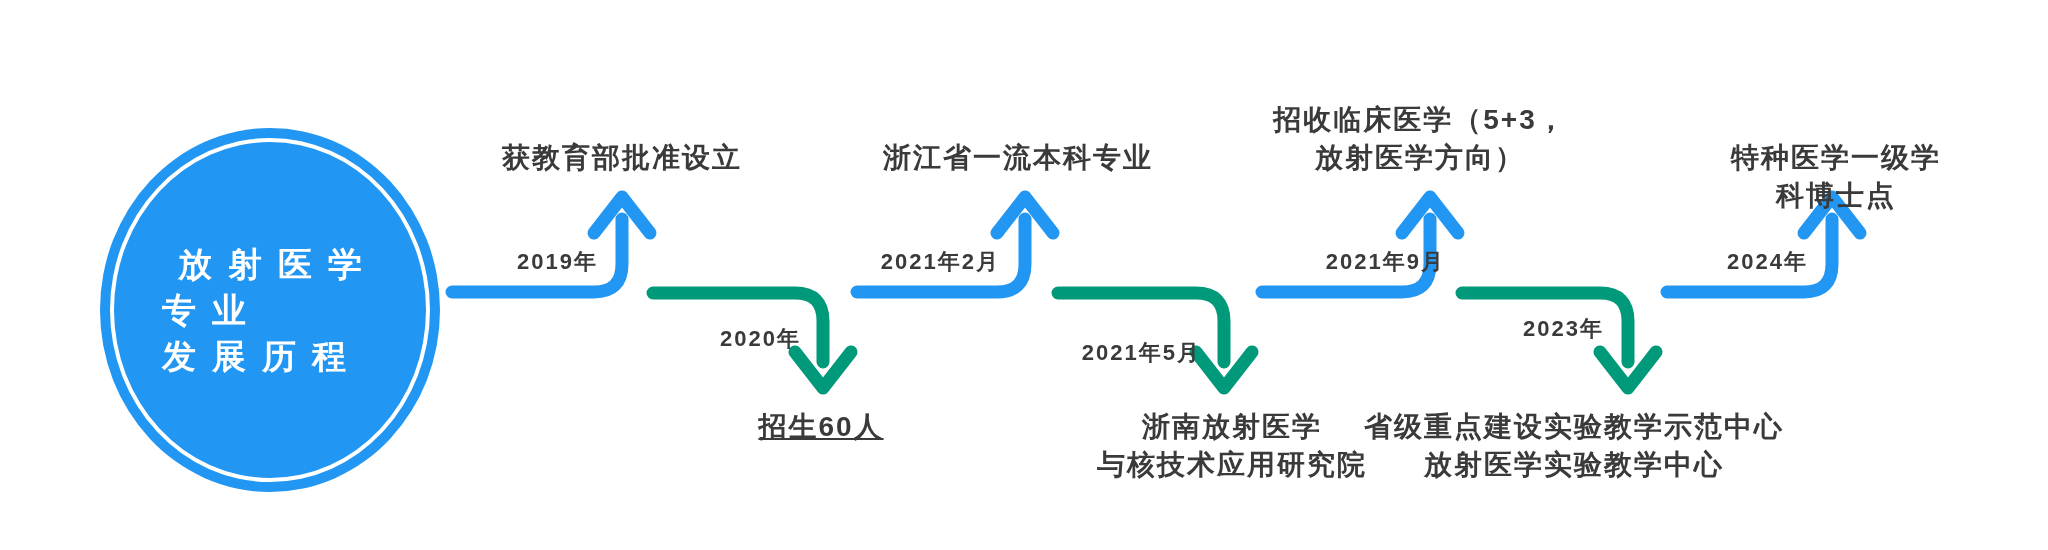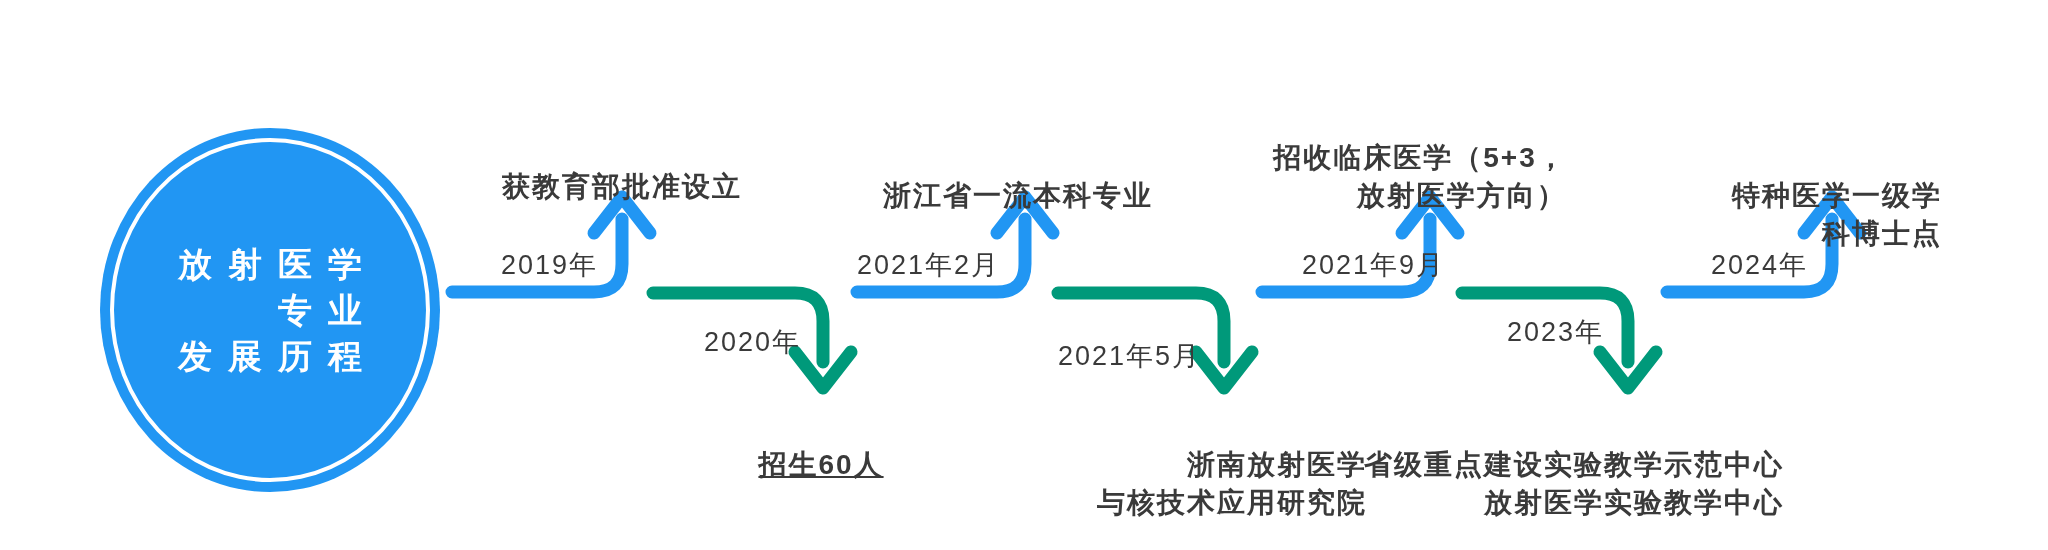--- a/index.html
+++ b/index.html
@@ -38,21 +38,21 @@
     pointer-events: none;
   }
   .hub .hub-text {
     position: relative;
     color: var(--circle_text, #ffffff);
     font-size: 34px;
     font-weight: bold;
     line-height: 46px;
     letter-spacing: 16px;
     text-indent: 16px;
-    text-align: right;
+    text-align: left;
     white-space: pre-line;
   }
   
   svg.timeline {
     position: absolute;
     left: 0;
     top: 0;
   }
   svg.timeline path {
     fill: none;
@@ -60,36 +60,35 @@
     stroke-linecap: round;
     stroke-linejoin: round;
   }
   svg.timeline path.blue  { stroke: var(--blue, #2196F3); }
   svg.timeline path.green { stroke: var(--green, #00997A); }
   
   .date {
     position: absolute;
     transform: translateX(-100%);
     color: var(--text, #3A3A3A);
-    font-size: 27px;
-    font-weight: normal;
+    font-size: 22px;
+    font-weight: bold;
     letter-spacing: 2px;
     white-space: nowrap;
   }
   .title {
     position: absolute;
     transform: translateX(-50%);
     color: var(--text, #3A3A3A);
     font-size: 28px;
     font-weight: bold;
     line-height: 38px;
     letter-spacing: 2px;
-    text-align: right;
+    text-align: center;
     white-space: pre-line;
-    margin-top: 38px;
   }
 </style>
 </head>
 <body>
 
 <div class="stage">
 
   <div class="hub">
     <div class="ring"></div>
     <div class="hub-text">放射医学
@@ -116,21 +115,21 @@
 
     <path class="green" d="M 1462 293 L 1600 293 Q 1628 293 1628 321 L 1628 362"></path>
     <path class="green" d="M 1600 352 L 1628 388 L 1656 352"></path>
 
     <path class="blue" d="M 1667 292 L 1804 292 Q 1832 292 1832 264 L 1832 219"></path>
     <path class="blue" d="M 1804 233 L 1832 197 L 1860 233"></path>
   </svg>
 
   <div>
     <div class="date" style="left:598px;  top:247px;">2019年</div>
-    <div class="title" style="left:622px;  top:132px;font-family:Liberation Mono, monospace;">获教育部批准设立</div>
+    <div class="title" style="left:622px;  top:139px;">获教育部批准设立</div>
   </div>
 
   <div>
     <div class="date" style="left:801px;  top:324px;">2020年</div>
     <div class="title" style="left:821px;  top:408px;text-decoration:underline;">招生60人</div>
   </div>
 
   <div>
     <div class="date" style="left:1000px; top:247px;">2021年2月</div>
     <div class="title" style="left:1018px; top:139px;">浙江省一流本科专业</div>

